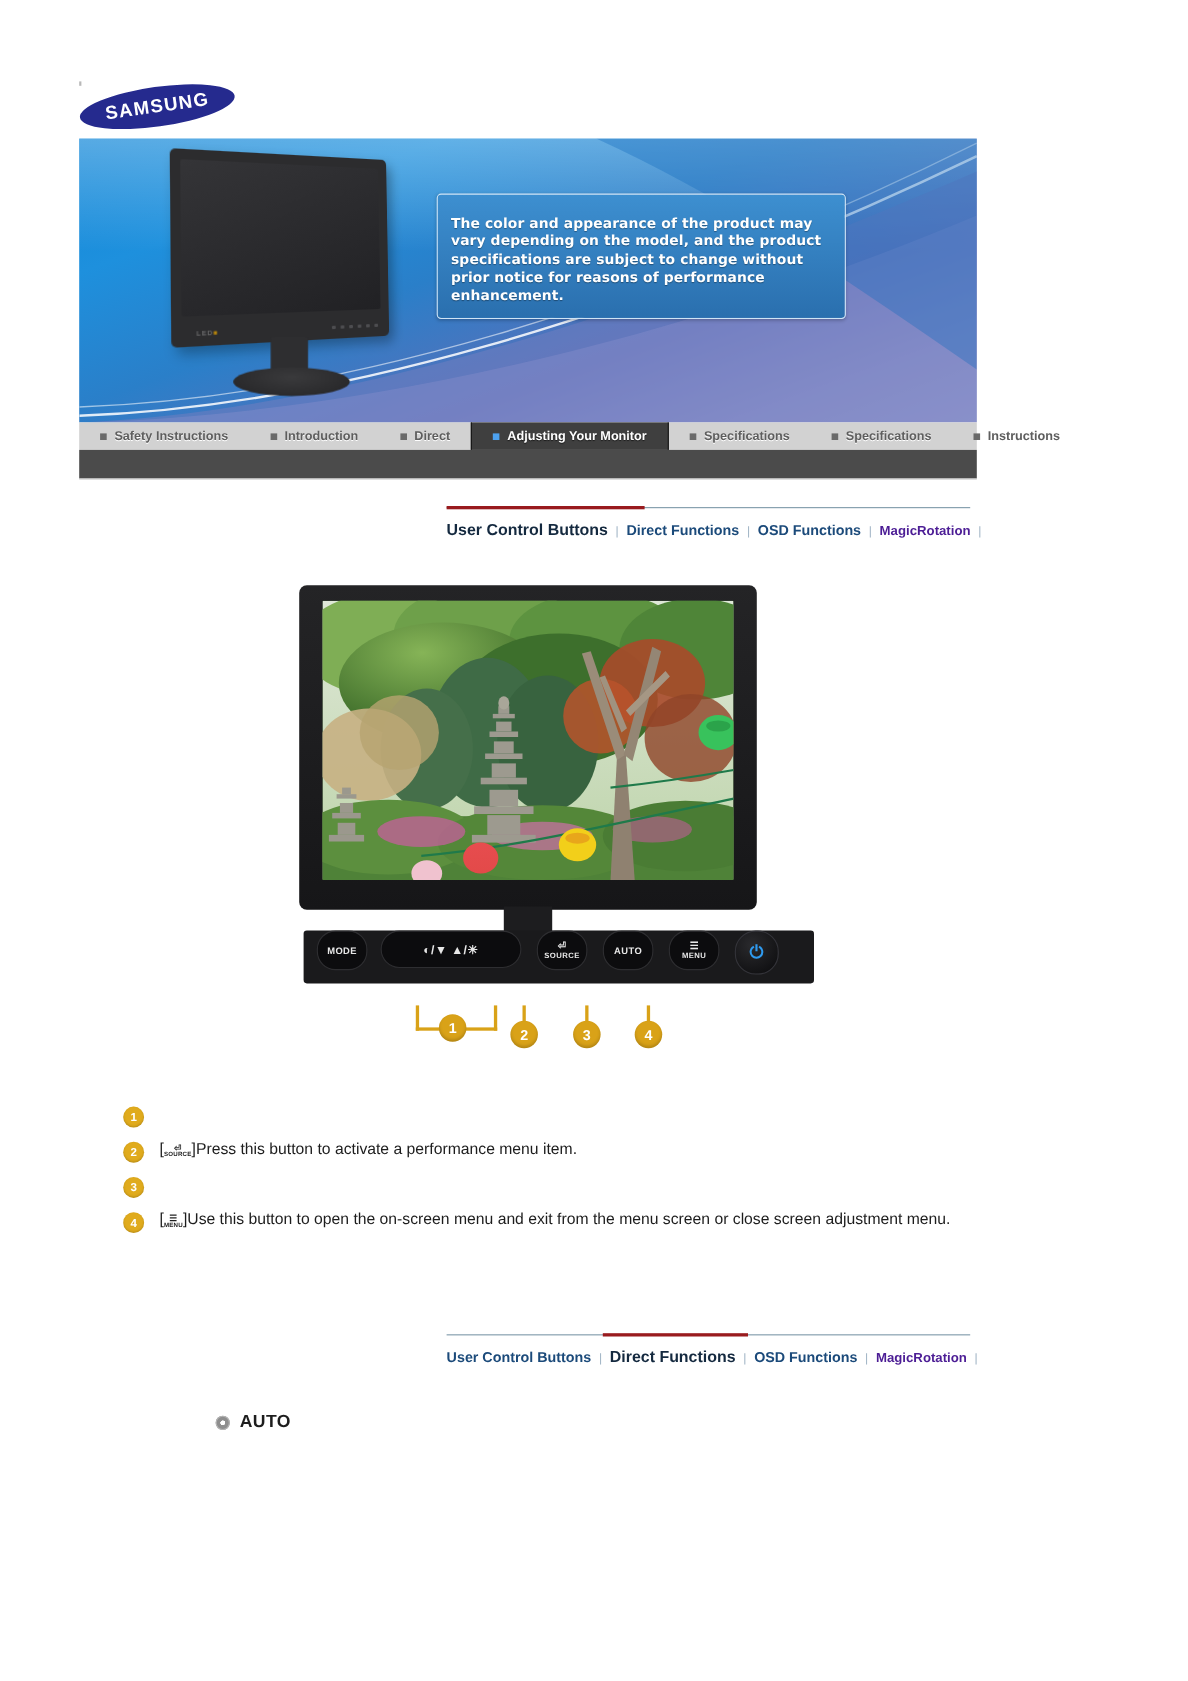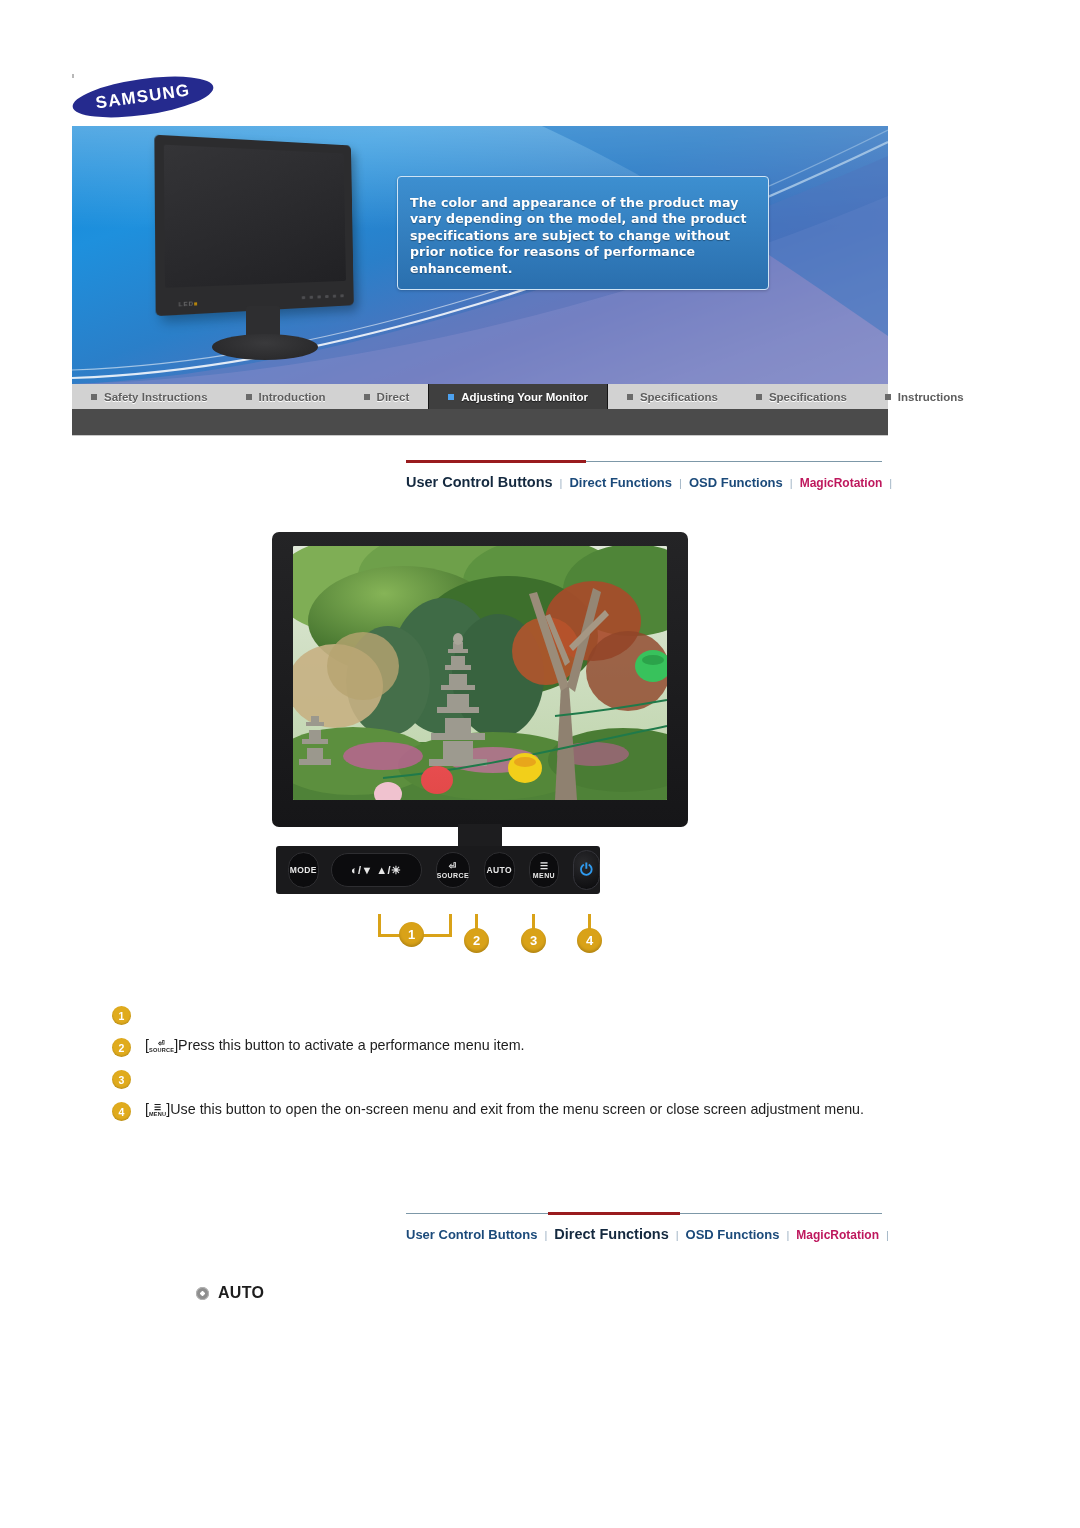--- a/index.html
+++ b/index.html
@@ -109,21 +109,21 @@
   .subnav{position:absolute;width:476px;}
   .subnav .rule{position:relative;height:5px;width:476px;}
   .rule .base{position:absolute;left:0;top:1px;width:476px;height:1px;background:#7d98a8;}
   .rule .hi{position:absolute;top:0px;height:3px;background:#991b1e;}
   .subnav .row{display:flex;align-items:baseline;padding-top:9px;}
   .sn{
     font-size:13px;font-weight:bold;color:#1b4a7a;white-space:nowrap;
     font-family:"Liberation Sans",sans-serif;
   }
   .sn.active{color:#14293f;font-size:14.5px;}
-  .sn.dim{color:#be185d;font-size:12px;}
+  .sn.dim{color:#4c1d95;font-size:12px;}
   .sep{color:#9fb3c4;font-size:11px;padding:0 7px;}
 
   
   .fig{position:absolute;left:272px;top:532px;width:416px;height:380px;}
   .fig-bezel{
     position:absolute;left:0;top:0;width:416px;height:295px;
     background:linear-gradient(180deg,#242426,#161618);
     border-radius:7px;
   }
   .fig-screen{
@@ -137,22 +137,22 @@
   .fig-led{
     margin-left:26px;color:#6f6f71;font-size:8px;font-weight:bold;letter-spacing:1.5px;
   }
   .fig-led i{color:#9a7b14;font-style:normal;}
   .fig-marks{margin-left:auto;margin-right:18px;display:flex;gap:9px;align-items:center;}
   .fig-marks span{display:block;color:#5a5a5c;font-size:7px;line-height:7px;}
   .fig-neck{
     position:absolute;left:186px;top:292px;width:44px;height:24px;background:#1d1d1f;
   }
   .panel{
-    position:absolute;left:4px;top:314px;width:324px;height:48px;
-    background:#1a1a1c;border-radius:3px;display:flex;align-items:center;
+    position:absolute;left:4px;top:314px;width:464px;height:48px;
+    background:#1a1a1c;border-radius:3px;display:flex;
   }
   .btn{
     height:34px;border-radius:17px;background:#0c0c0e;
     border:1px solid #2e2e31;
     display:flex;align-items:center;justify-content:center;
     color:#e8e8e8;font-size:8.5px;font-weight:bold;letter-spacing:.4px;
   }
   .btn-mode{width:44px;margin-left:12px;}
   .btn-ud{width:128px;margin-left:12px;justify-content:space-around;padding:0 10px;box-sizing:border-box;font-size:11px;}
   .btn-src{width:44px;margin-left:14px;flex-direction:column;gap:1px;font-size:7px;}

